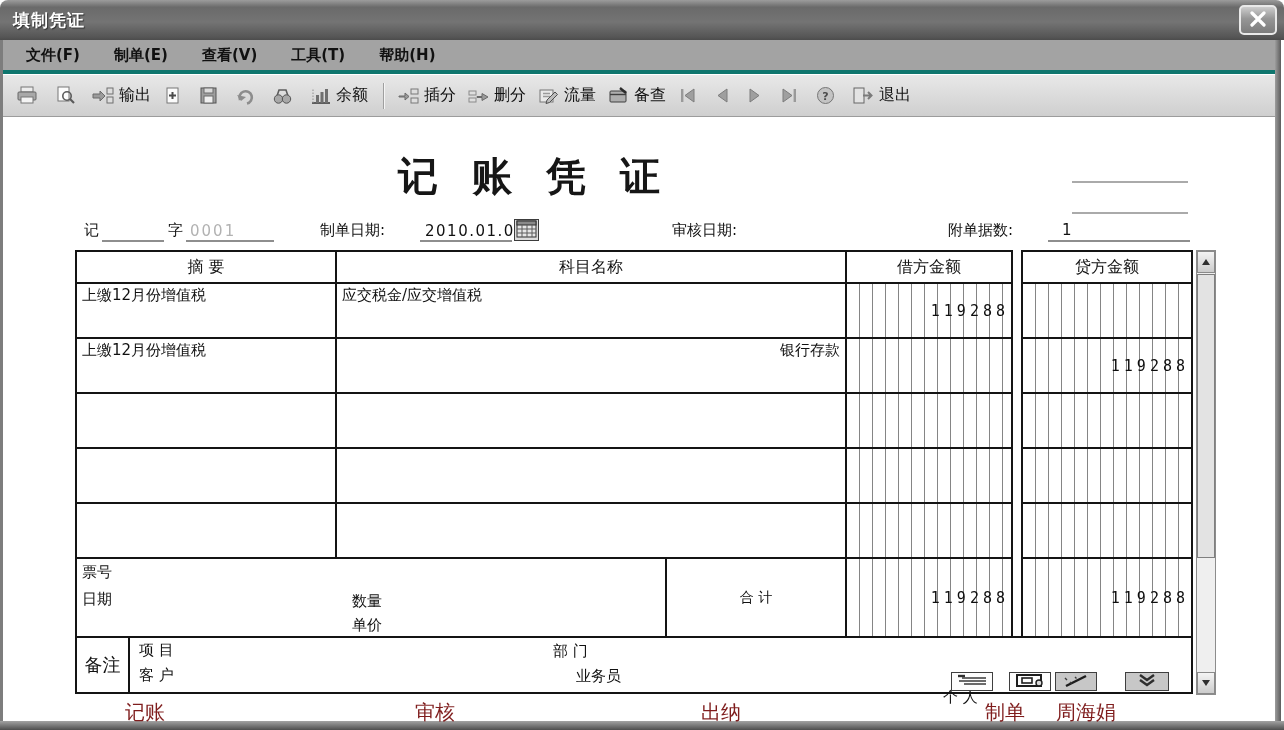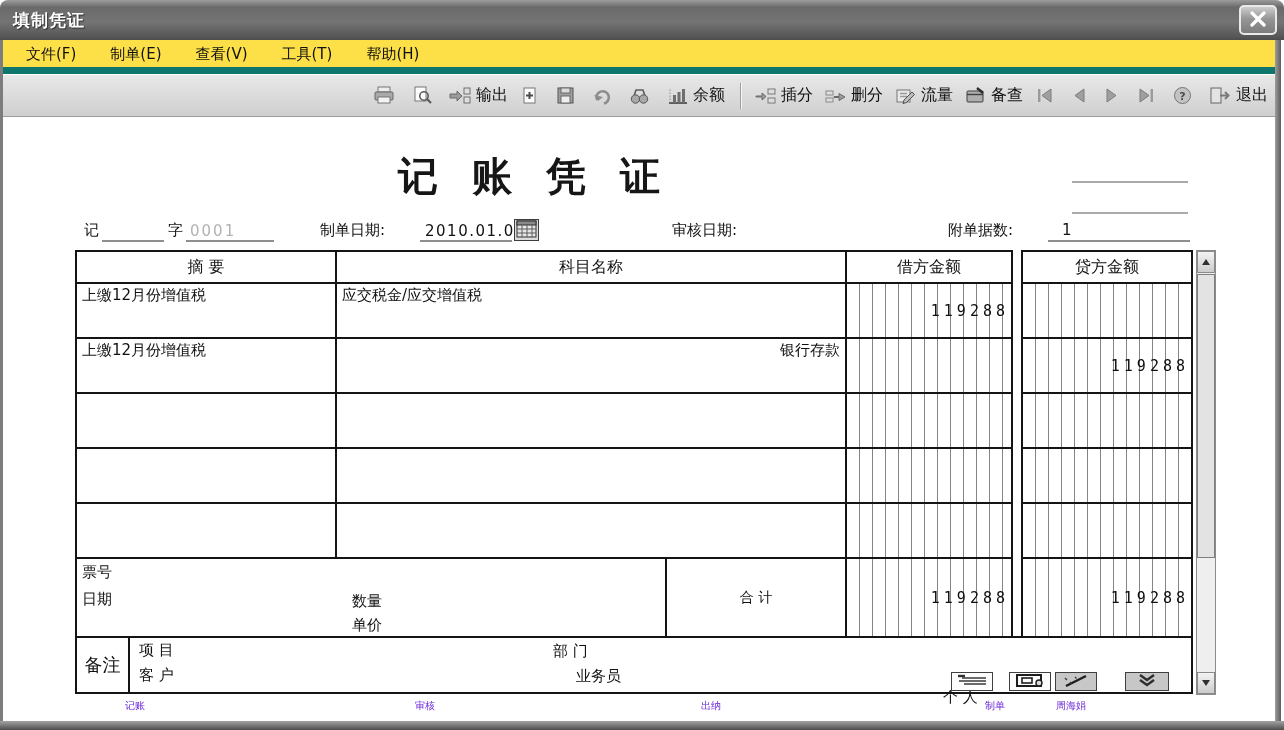--- a/index.html
+++ b/index.html
@@ -13,27 +13,27 @@
     font-size:17px;letter-spacing:1px;text-shadow:1px 1px 1px #2e2e2e;}
   .close-btn{position:absolute;right:7px;top:5px;width:38px;height:30px;
     background:linear-gradient(#cdcdcd,#969696 45%,#7c7c7c);border:2px solid #e9e9e9;
     border-radius:5px;display:flex;align-items:center;justify-content:center;padding:0;}
   .frame-left{position:absolute;left:0;top:40px;width:3px;height:690px;background:#7d7d7d;}
   .frame-right{position:absolute;left:1275px;top:40px;width:6px;height:690px;
     background:linear-gradient(90deg,#9d9d9d,#5c5c5c);}
   .frame-bottom{position:absolute;left:0;top:721px;width:1284px;height:9px;
     background:linear-gradient(#a3a3a3,#4e4e4e);}
   
-  .menubar{position:absolute;left:3px;top:40px;width:1272px;height:34px;background:#fde047;
-    border-bottom:7px solid #0f766e;display:flex;align-items:center;padding-left:6px;box-sizing:border-box;}
+  .menubar{position:absolute;left:3px;top:40px;width:1272px;height:34px;background:#a3a3a3;
+    border-bottom:4px solid #0f766e;display:flex;align-items:center;padding-left:6px;box-sizing:border-box;font-weight:bold;}
   .menu-item{padding:0 17px;font-size:15px;height:34px;line-height:34px;color:#111;}
   
   .toolbar{position:absolute;left:3px;top:75px;width:1272px;height:42px;
     background:linear-gradient(#e8e8e8,#cfcfcf);border-bottom:1px solid #9c9c9c;
-    display:flex;align-items:center;padding-left:8px;box-sizing:border-box;justify-content:flex-end;}
+    display:flex;align-items:center;padding-left:8px;box-sizing:border-box;}
   .tb{display:flex;align-items:center;gap:5px;border:0;background:transparent;
     padding:3px 5px;margin-right:2px;font-size:16px;color:#111;font-family:inherit;}
   .tb svg{display:block;}
   .tsep{width:1px;height:26px;background:#9f9f9f;border-right:1px solid #f5f5f5;margin:0 8px;}
   
   .doc-title{position:absolute;left:0;top:149px;width:1068px;text-align:center;
     font-family:"DejaVu Serif","Liberation Serif",serif;font-size:40px;font-weight:bold;
     letter-spacing:10px;color:#161616;}
   .corner-line{position:absolute;left:1072px;width:116px;height:2px;background:#aaa;}
   .lbl{position:absolute;font-size:15px;color:#111;white-space:nowrap;}
@@ -58,21 +58,21 @@
   .mini-gray{background:#c7c7c7;}
   
   .sbar{position:absolute;left:1196px;top:250px;width:20px;height:445px;background:#efefef;
     border:1px solid #8c8c8c;box-sizing:border-box;}
   .sb-btn{position:absolute;left:0;width:18px;height:22px;background:linear-gradient(#f4f4f4,#cccccc);
     border:1px solid #8a8a8a;box-sizing:border-box;display:flex;align-items:center;justify-content:center;padding:0;}
   .sb-thumb{position:absolute;left:0;top:23px;width:18px;height:284px;background:#e3e3e3;
     border:1px solid #7f7f7f;box-sizing:border-box;}
   .tri-up{width:0;height:0;border-left:4px solid transparent;border-right:4px solid transparent;border-bottom:6px solid #2f2f2f;}
   .tri-down{width:0;height:0;border-left:4px solid transparent;border-right:4px solid transparent;border-top:6px solid #2f2f2f;}
-  .sig{position:absolute;top:699px;font-size:10px;color:#6d28d9;white-space:nowrap;}
+  .sig{position:absolute;top:699px;font-size:20px;color:#7f1d1d;white-space:nowrap;}
 </style>
 </head>
 <body>
 
 <div class="titlebar">
   <span class="titlebar-text">填制凭证</span>
   <button class="close-btn">
     <span><svg width="18" height="16">
           <path d="M3 2 L15 14 M15 2 L3 14" stroke="#fff" stroke-width="3.2" stroke-linecap="round"></path>
         </svg></span>

